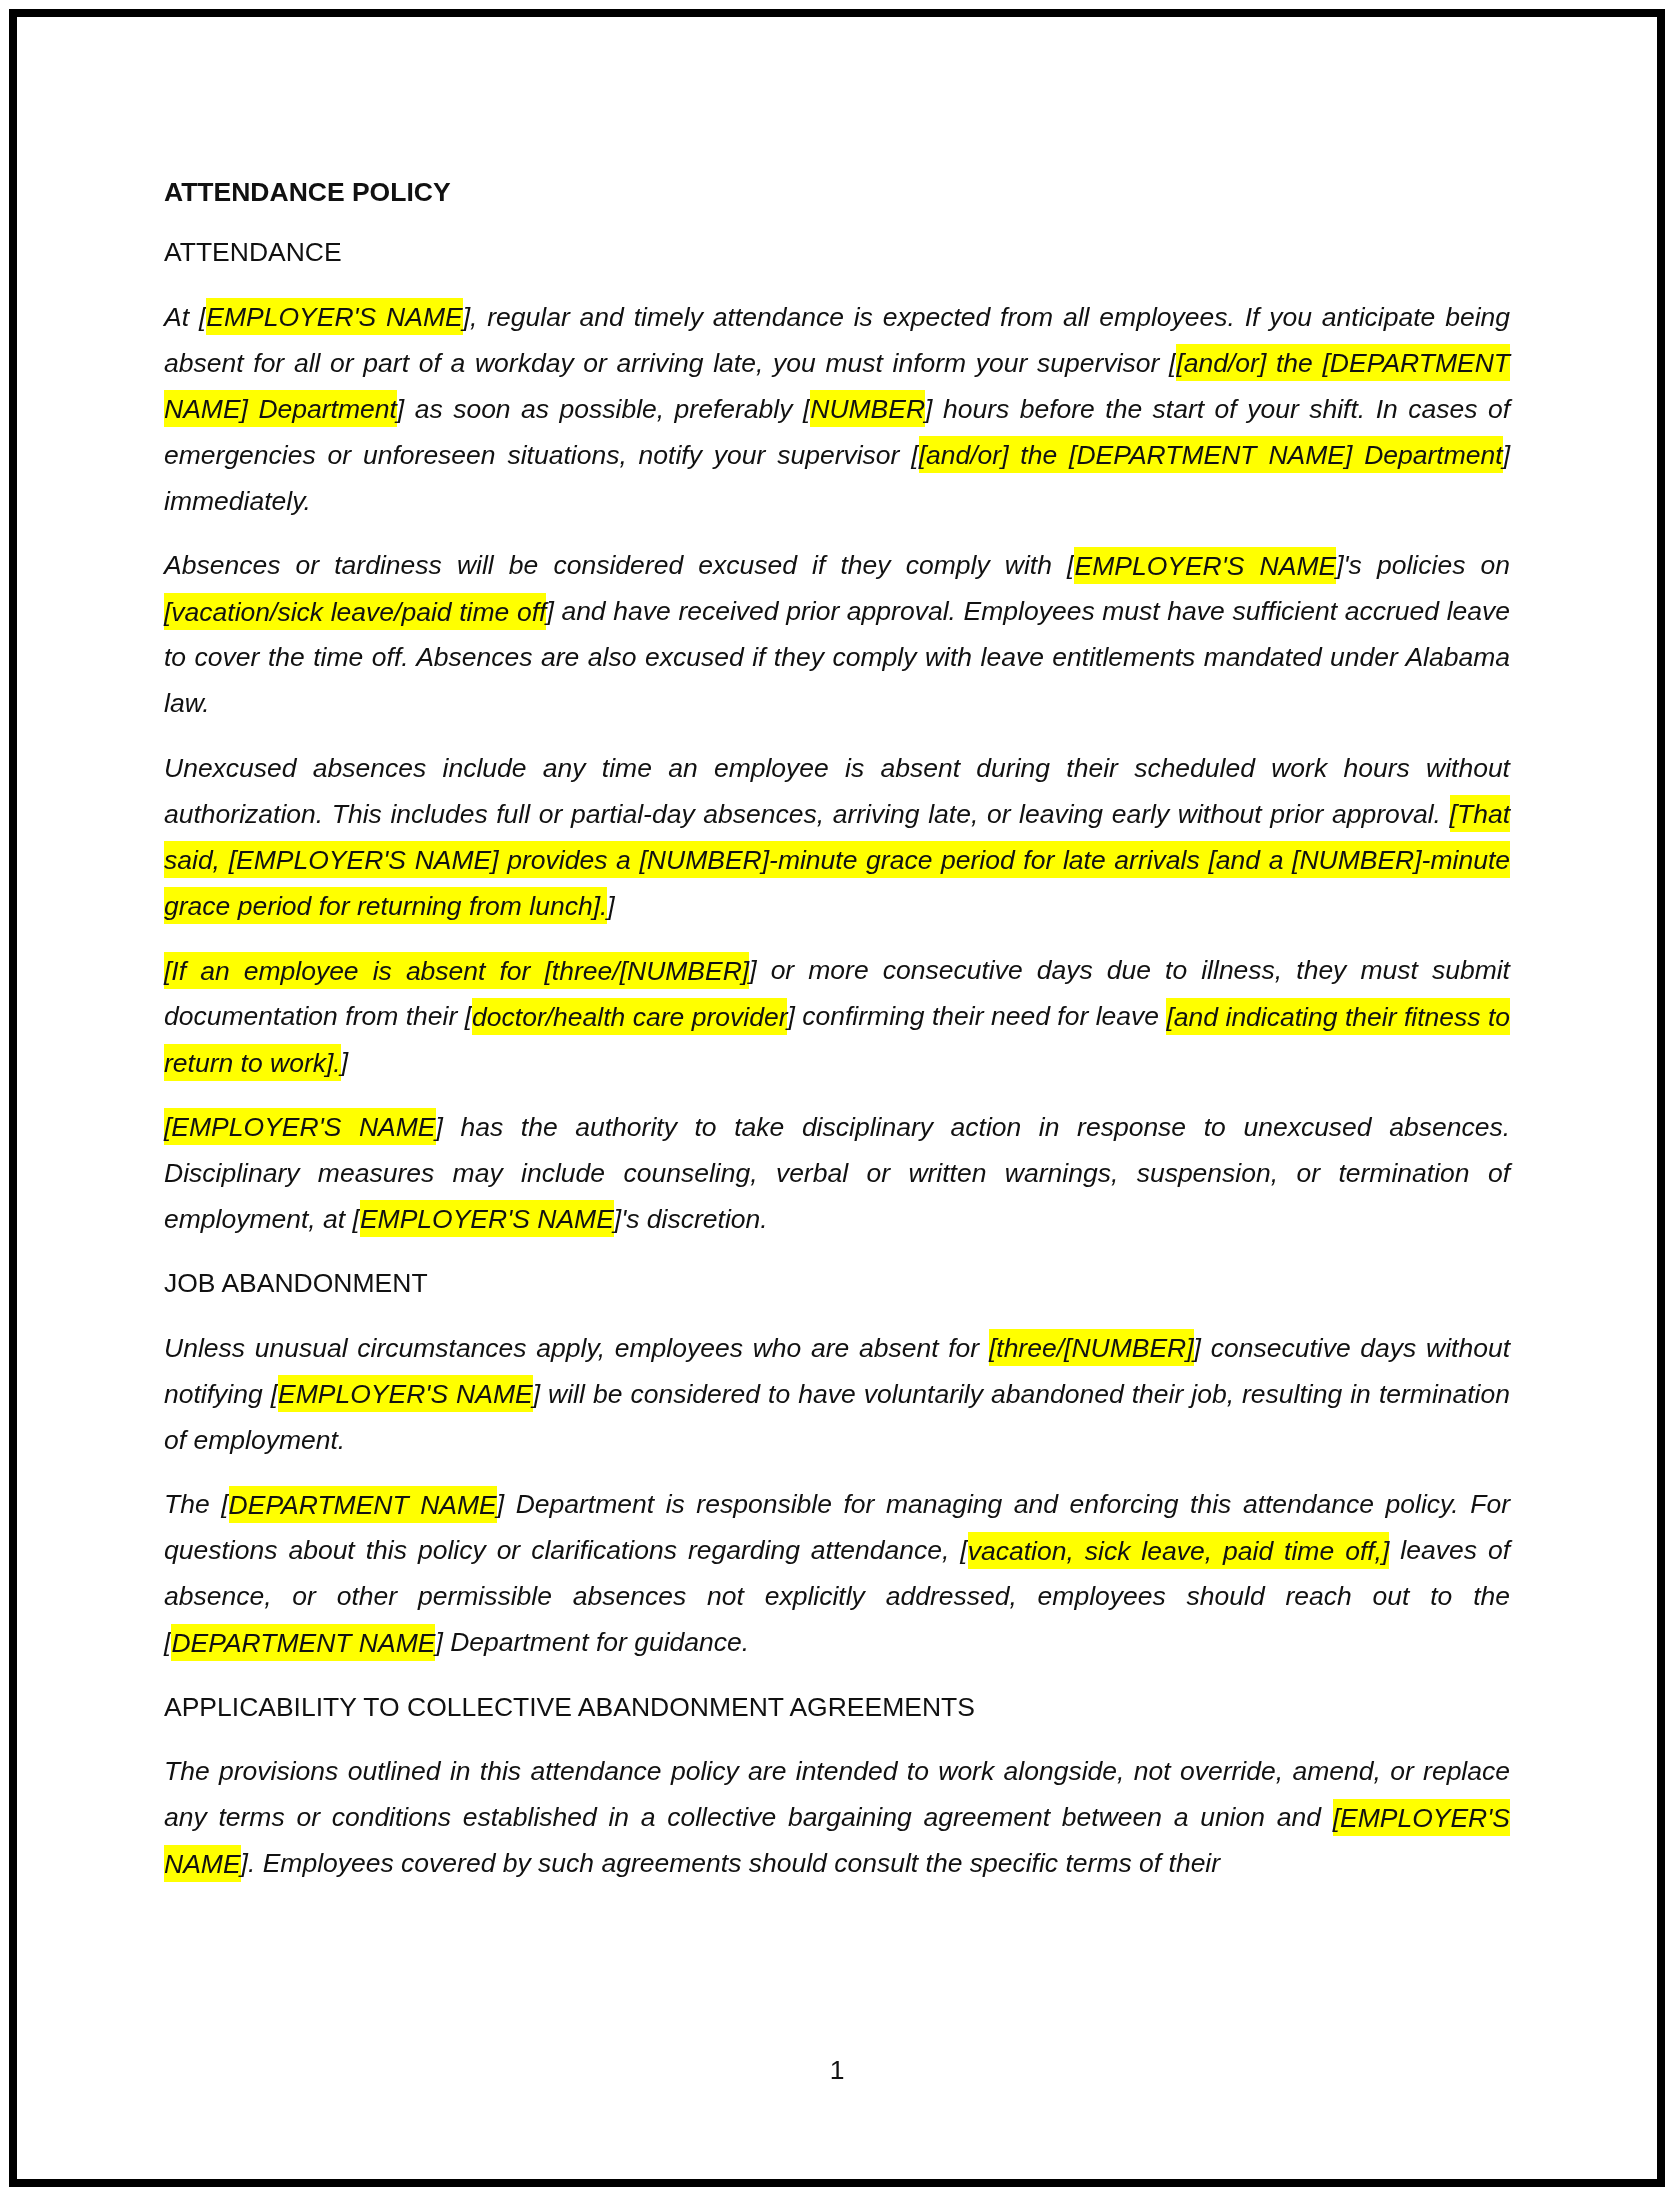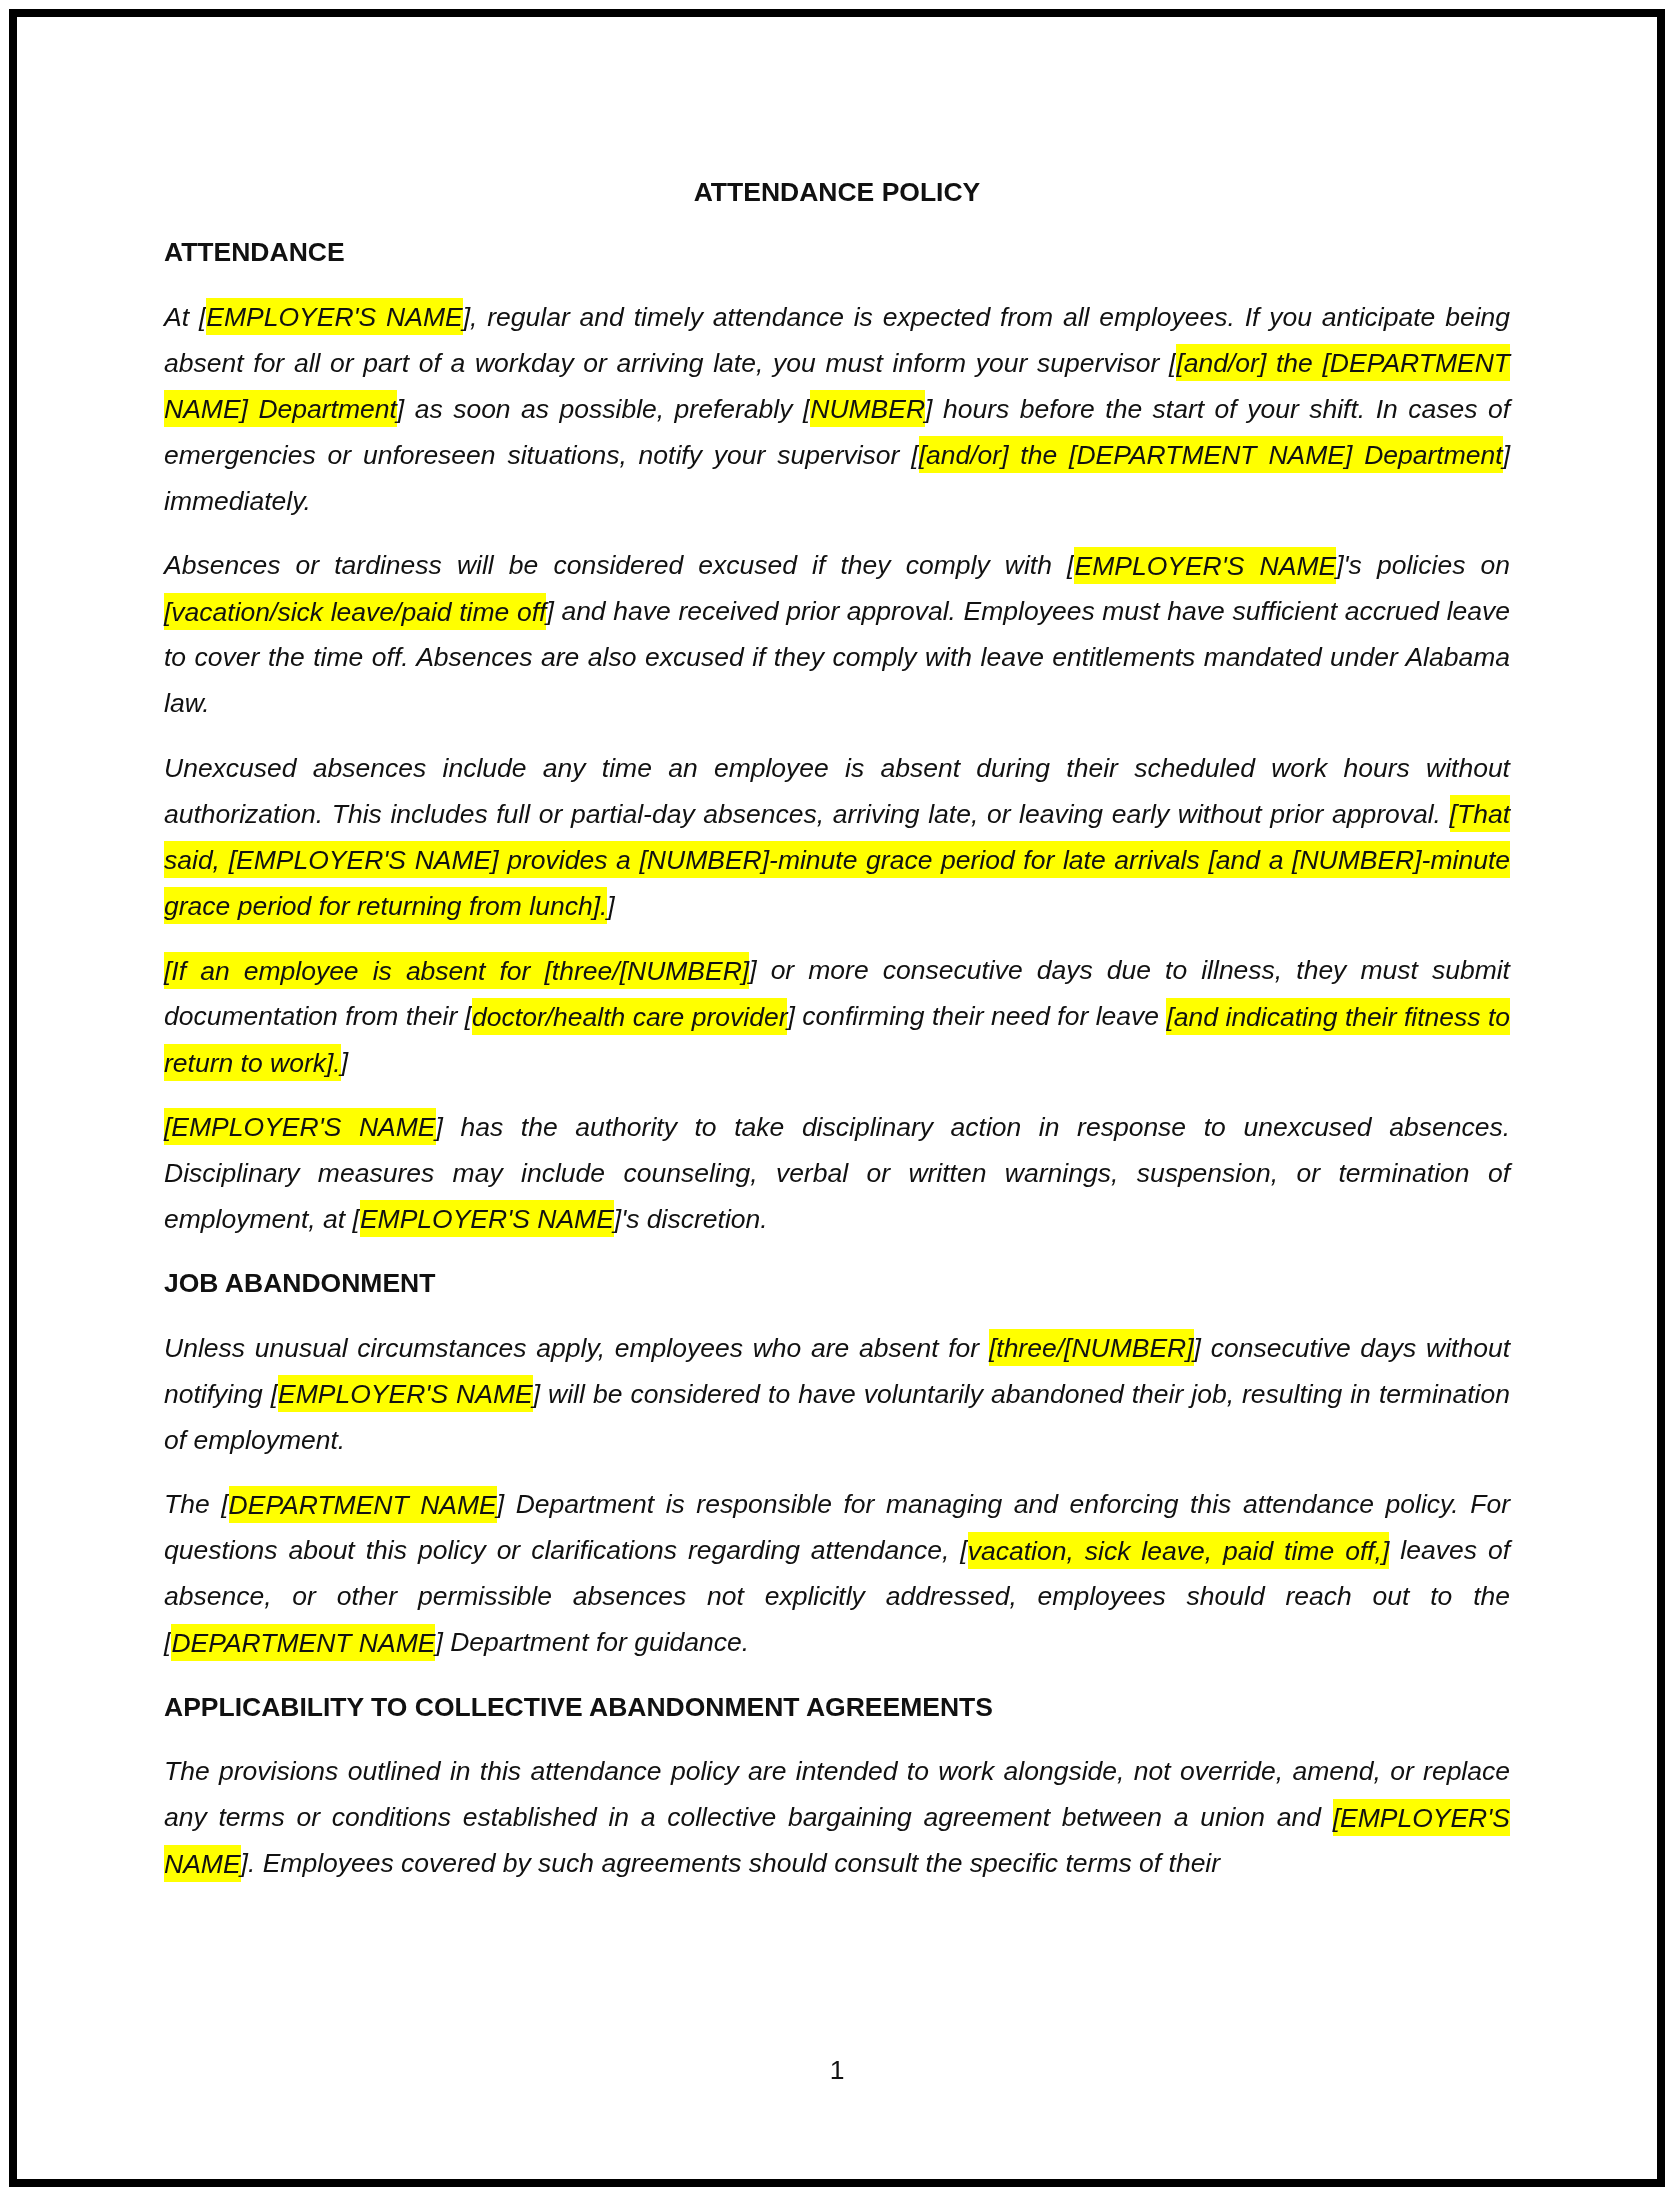--- a/index.html
+++ b/index.html
@@ -29,27 +29,27 @@
     top: 169px;
     left: 164px;
     right: 164px;
     font-size: 26.5px;
     line-height: 46px;
   }
   .doc-title {
     font-size: 26.5px;
     line-height: 46px;
     font-weight: bold;
-    text-align: center;
+    text-align: left;
     margin: 0 0 14px 0;
   }
   .doc-heading {
     font-size: 26.5px;
     line-height: 46px;
-    font-weight: bold;
+    font-weight: normal;
     text-align: left;
     margin: 0 0 18.5px 0;
   }
   .doc-paragraph {
     margin: 0 0 18.5px 0;
     text-align: justify;
     font-style: italic;
   }
   .hl {
     background: #FFFF00;

